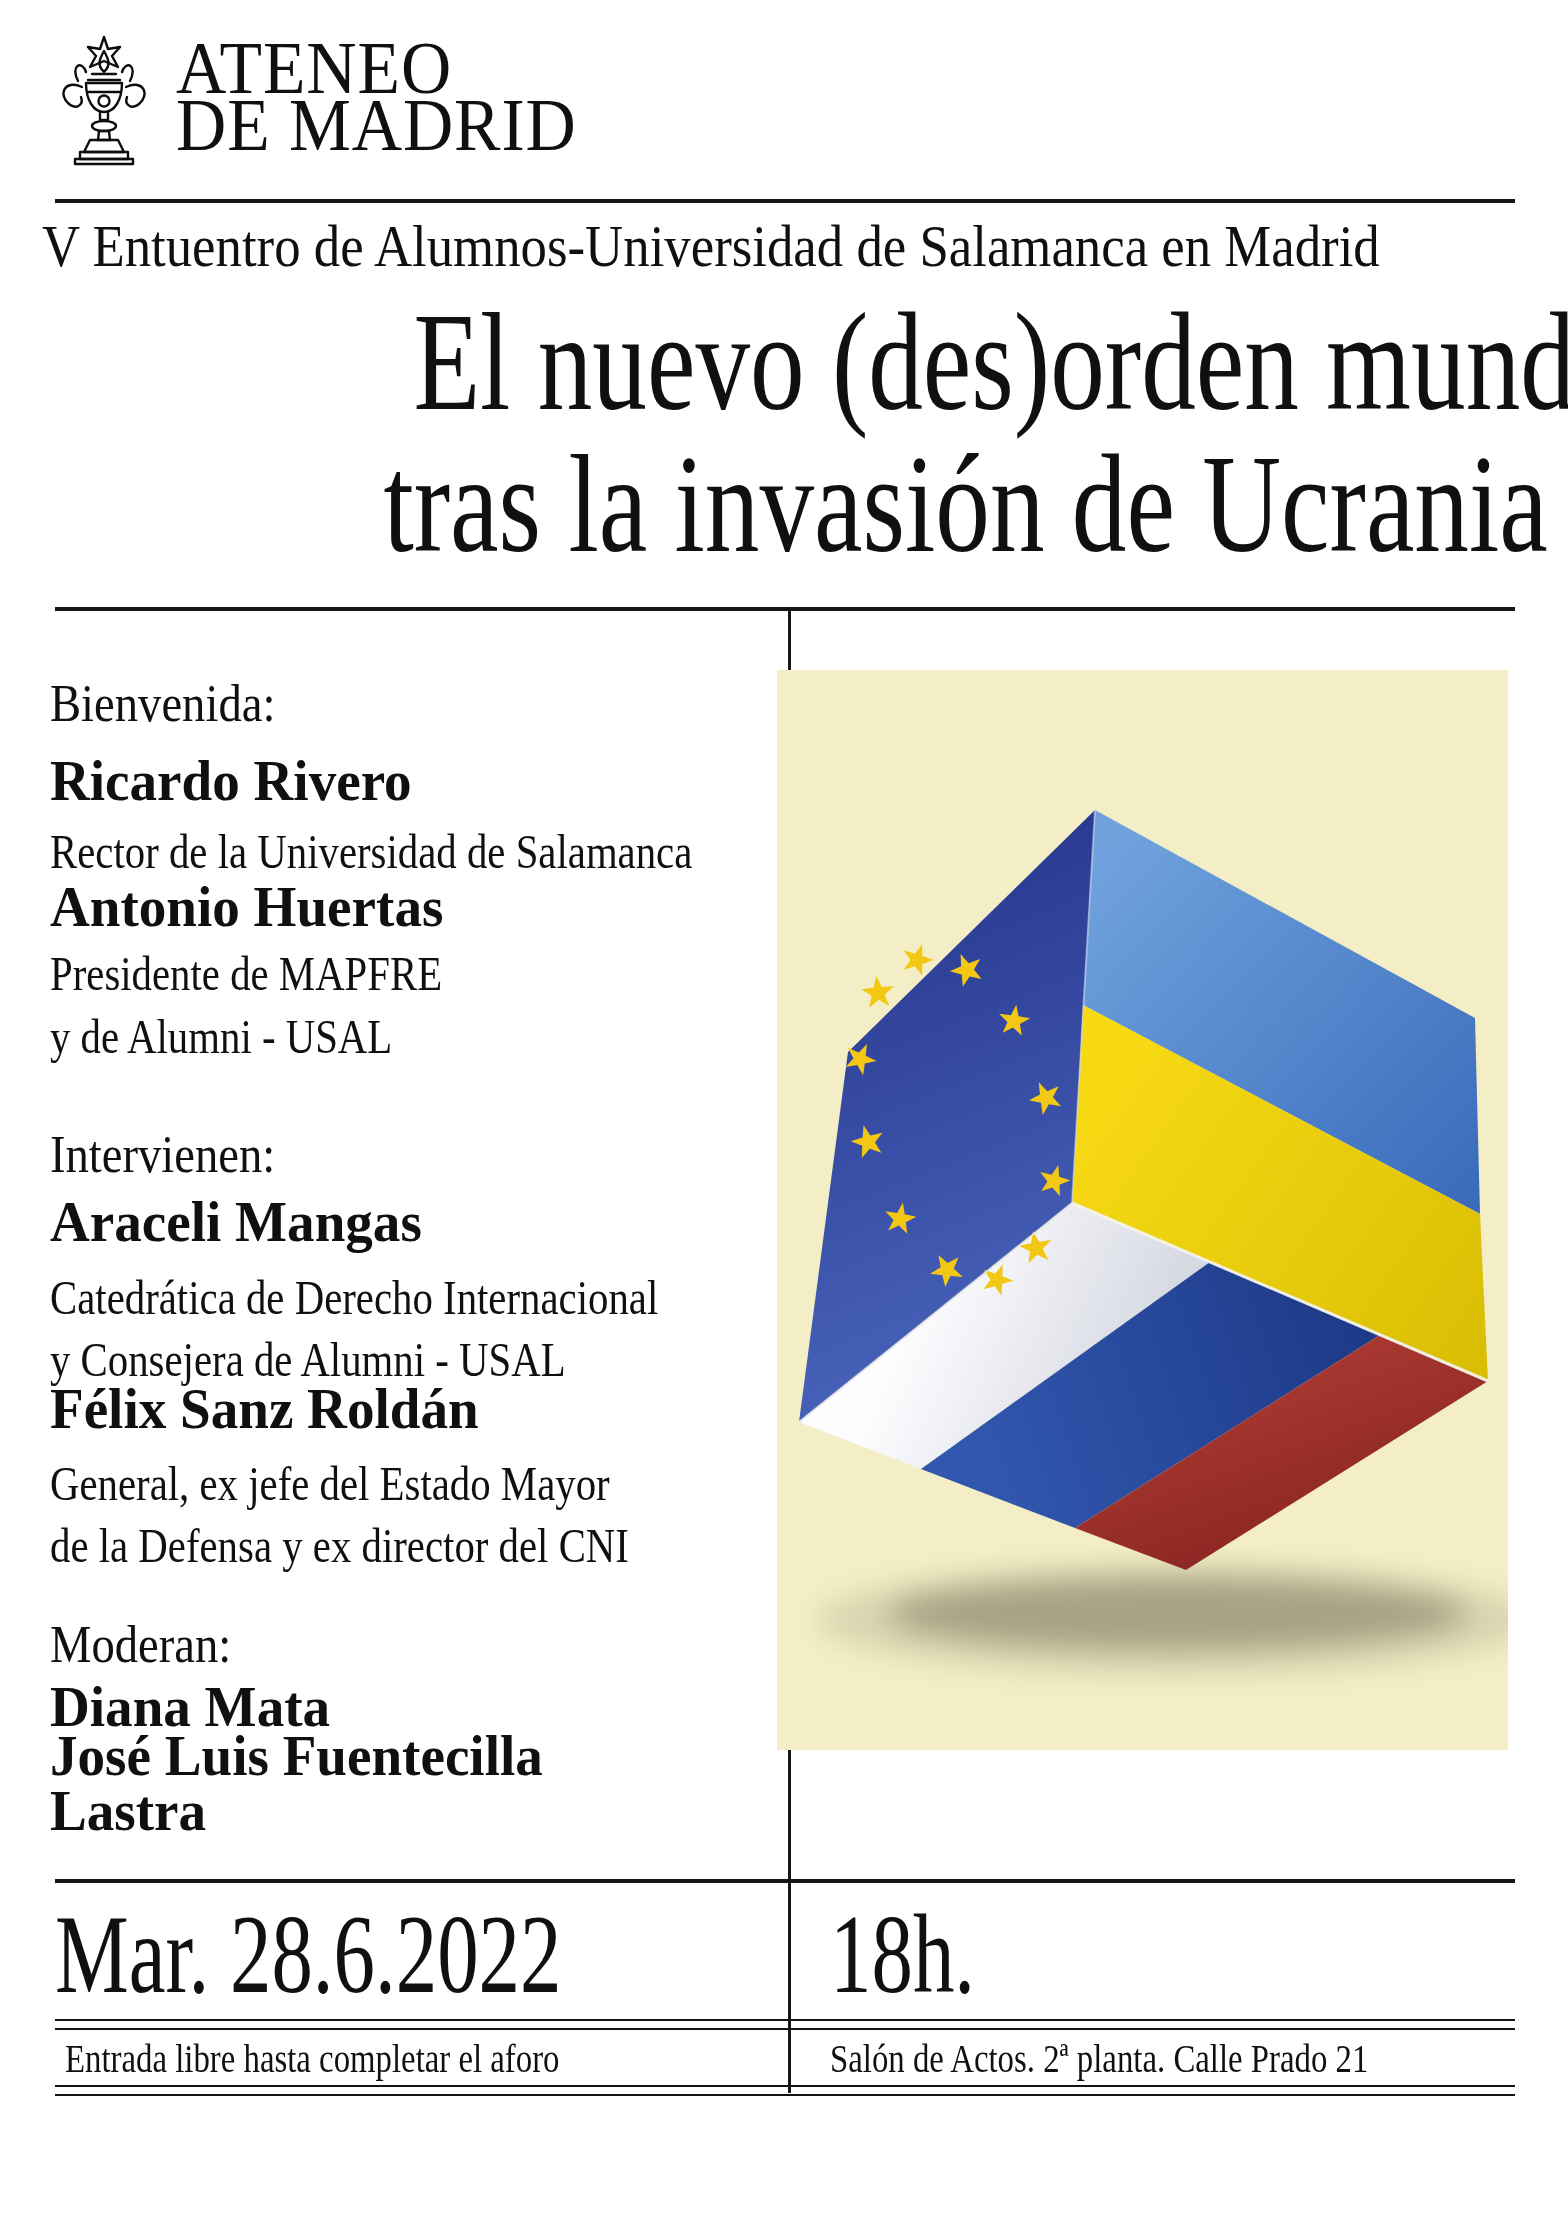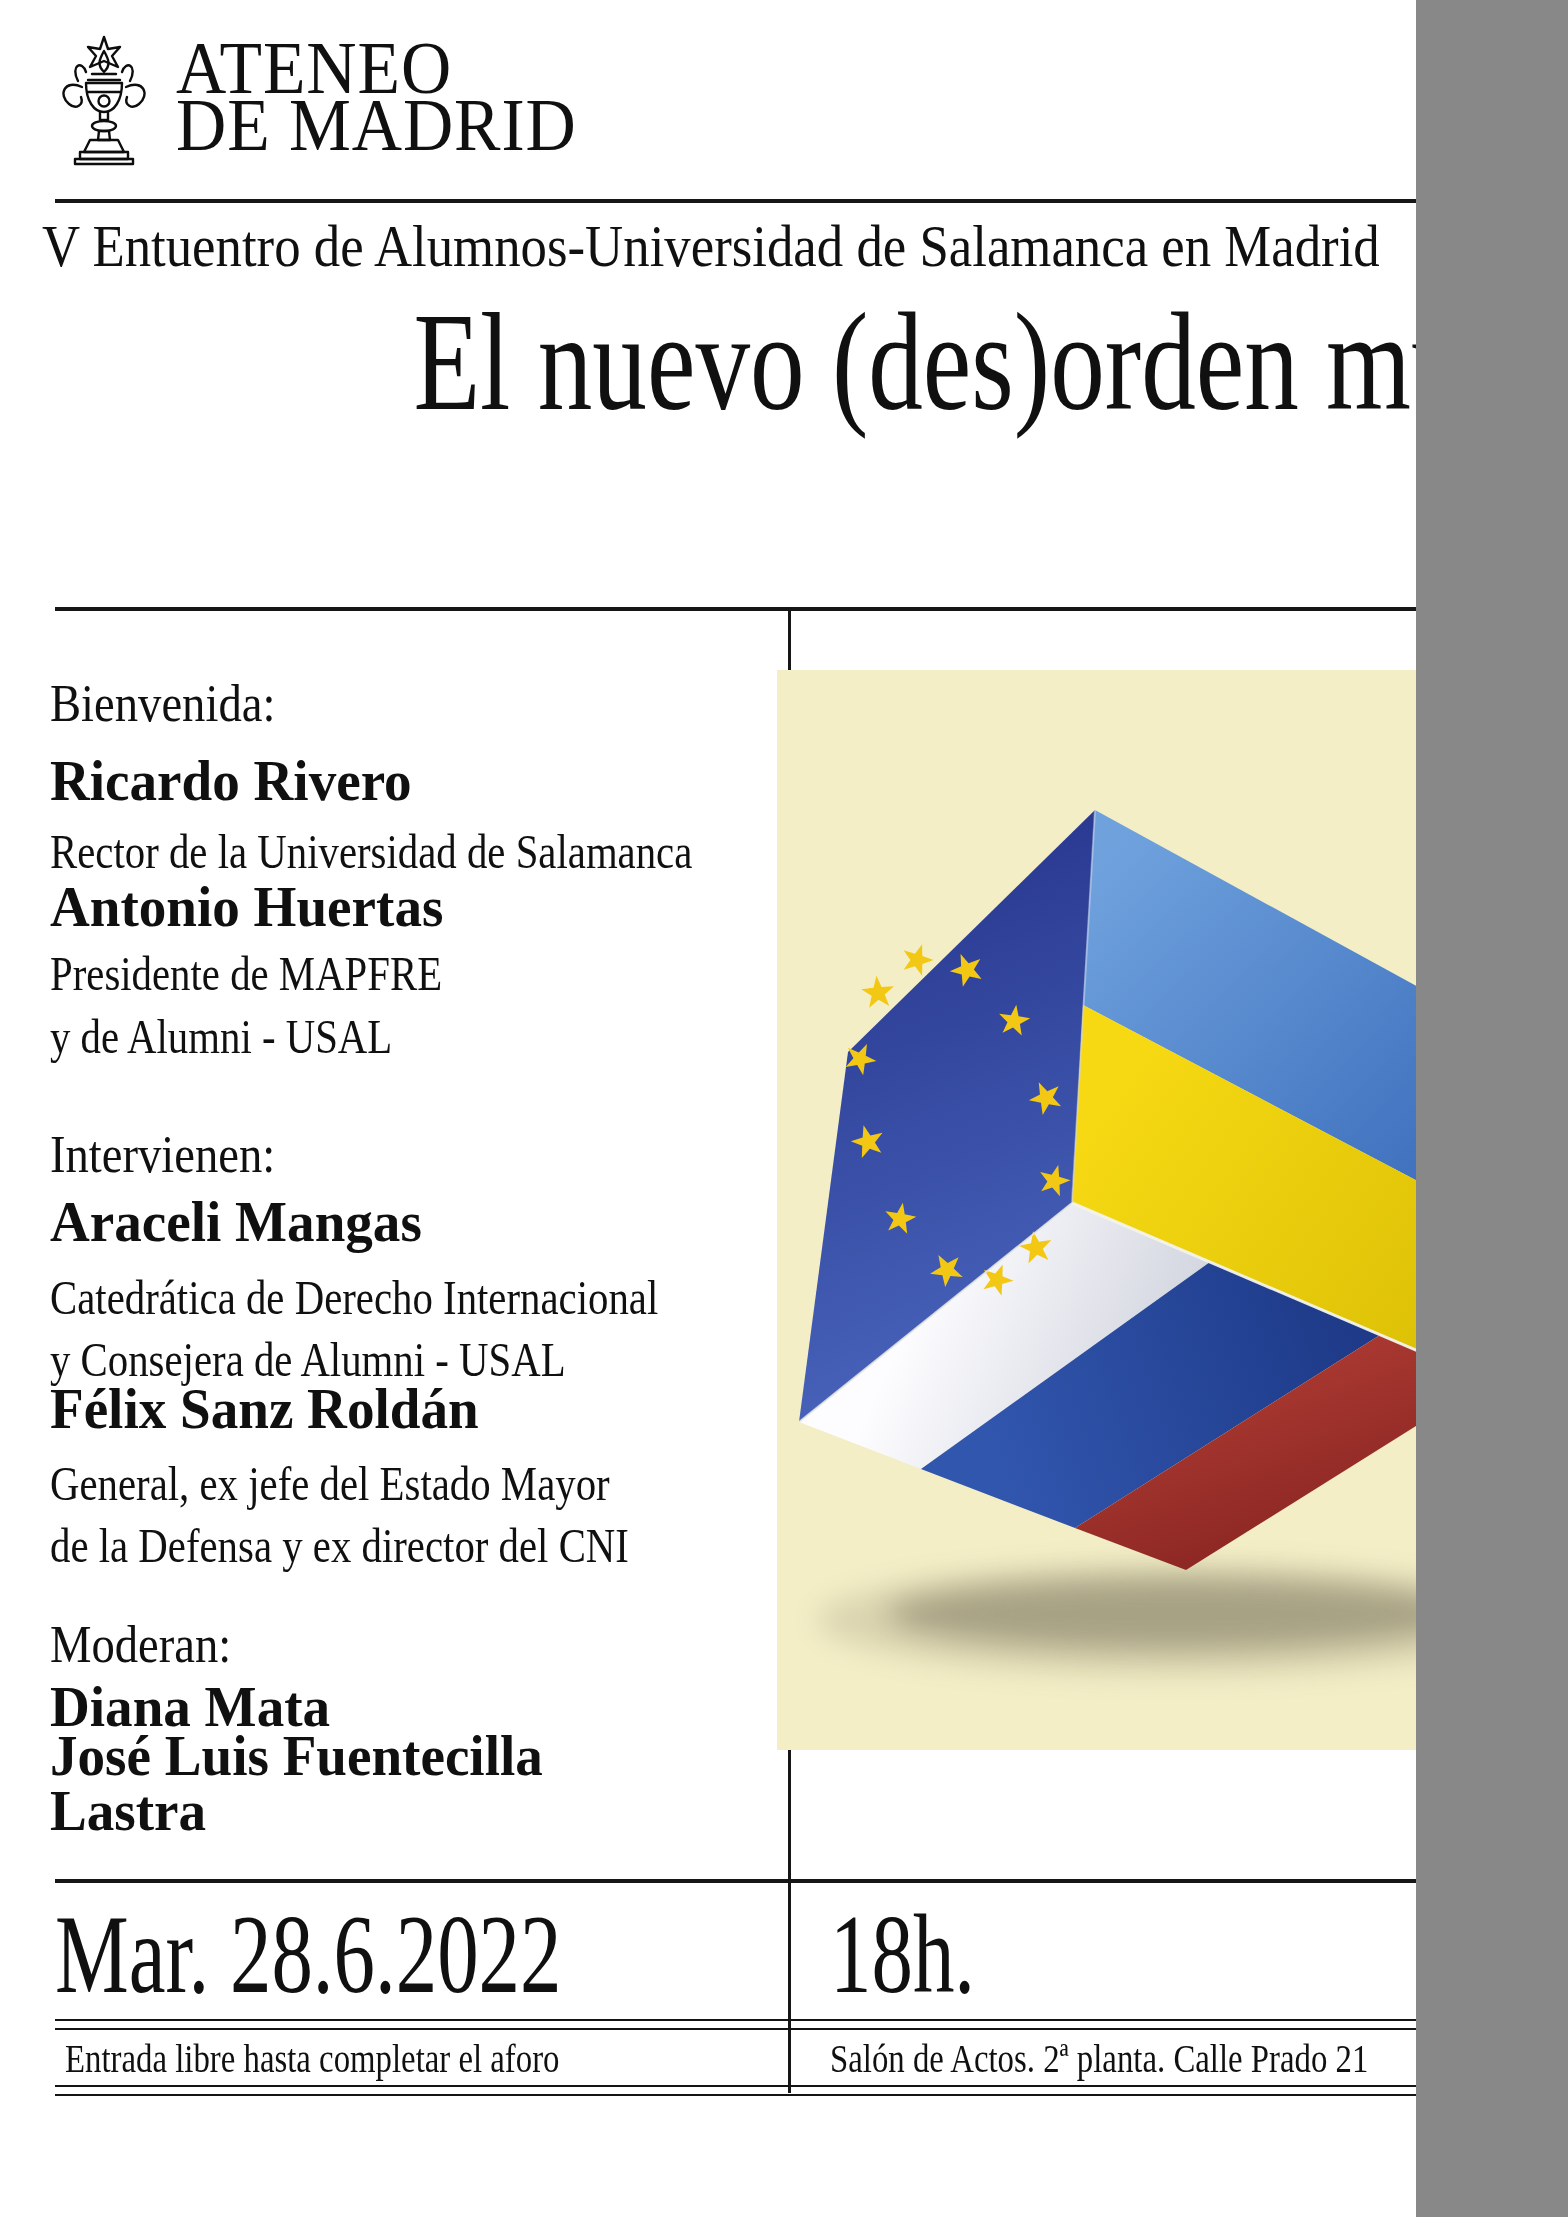--- a/index.html
+++ b/index.html
@@ -1,16 +1,16 @@
 <!DOCTYPE html>
 <html><head>
 <meta charset="utf-8">
 <style>
   html,body{margin:0;padding:0;background:#888;}
-  .page{position:relative;width:1416px;height:2217px;background:#ffffff;overflow:hidden;
+  .page{position:relative;width:1568px;height:2217px;background:#ffffff;overflow:hidden;
         font-family:"Liberation Serif",serif;color:#101010;}
   .abs{position:absolute;}
   .line{position:absolute;left:50px;white-space:nowrap;line-height:1;}
   
   .sx74{transform:scaleX(.74);transform-origin:0 50%;}
   .sx80{transform:scaleX(.80);transform-origin:0 50%;}
   .sx85{transform:scaleX(.85);transform-origin:0 50%;}
   .sx88{transform:scaleX(.88);transform-origin:0 50%;}
   .sx94{transform:scaleX(.94);transform-origin:0 50%;}
   .sx95{transform:scaleX(.95);transform-origin:0 50%;}
@@ -63,20 +63,21 @@
     <div>ATENEO</div>
     <div>DE MADRID</div>
   </div>
 
   <div class="rule" style="top:199px;height:4px;"></div>
 
   <div class="line subtitle sx88" style="left:42px;top:216px;">V Entuentro de Alumnos-Universidad de Salamanca en Madrid</div>
 
   <div class="title-wrap">
     <div class="title-line"><span>El nuevo (des)orden mundial</span></div>
+    <div class="title-line"><span>tras la invasión de Ucrania</span></div>
   </div>
 
   <div class="rule" style="top:607px;height:4px;"></div>
   <div class="vline" style="left:788px;top:611px;height:60px;"></div>
 
   <div class="beige">
     <svg width="731" height="1080" viewBox="0 0 731 1080">
       <defs>
         <linearGradient id="gEU" gradientUnits="userSpaceOnUse" x1="110" y1="200" x2="310" y2="700">
           <stop offset="0" stop-color="#293890"></stop>

